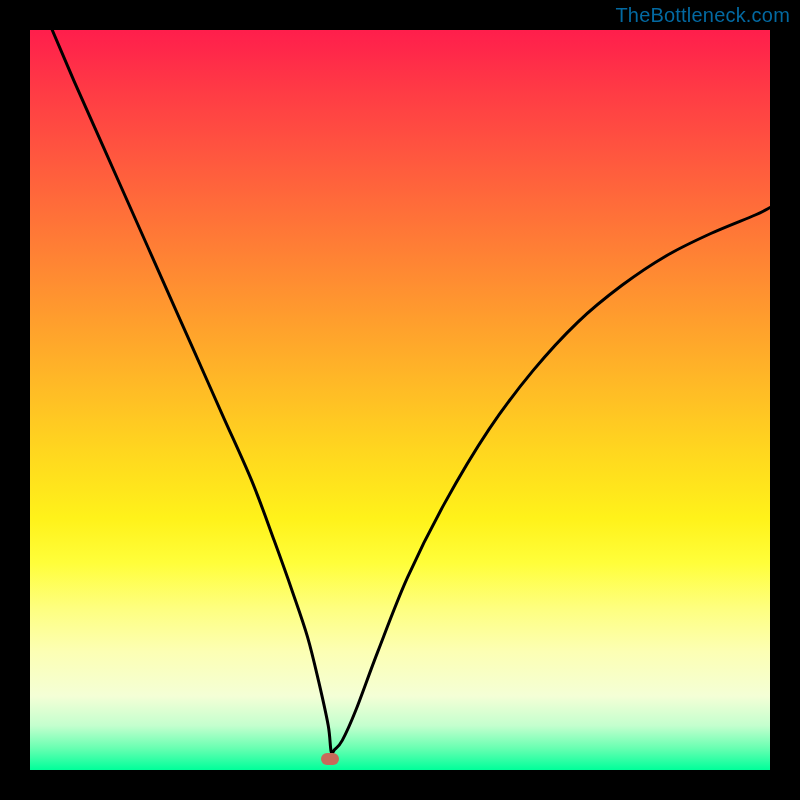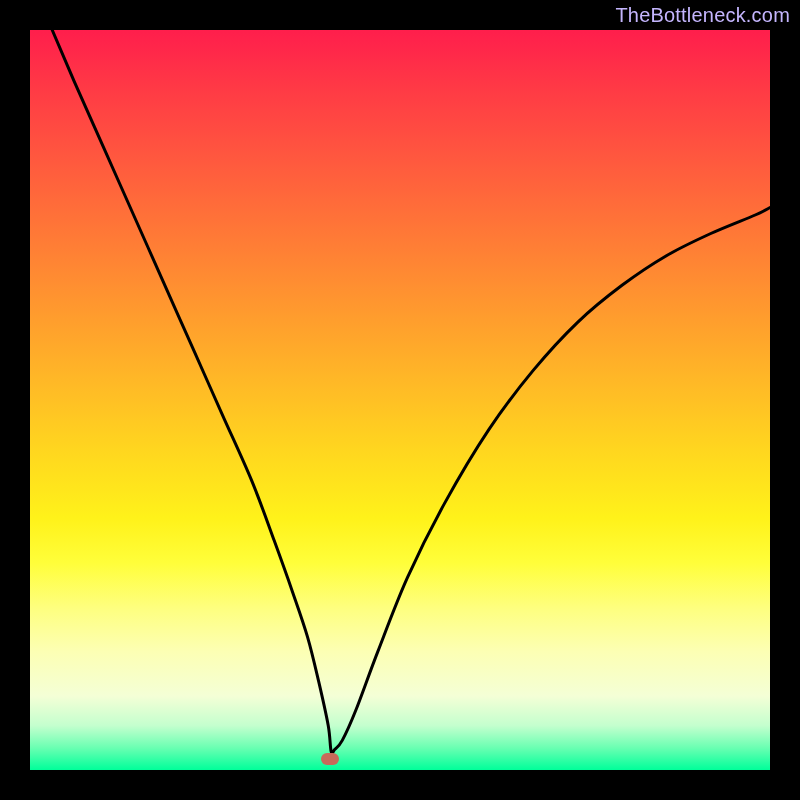--- a/index.html
+++ b/index.html
@@ -64,21 +64,21 @@
     width: 18px;
     height: 12px;
     border-radius: 6px / 6px;
     background: #c86a5a;
     transform: translate(-50%, -50%);
   }
   .watermark {
     position: absolute;
     top: 4px;
     right: 10px;
-    color: #c4b5fd;
+    color: #0369a1;
     font-size: 20px;
     letter-spacing: 0.2px;
     font-weight: 500;
   }
 </style>
 </head>
 <body>
 
 <div class="frame">
   <div class="watermark">TheBottleneck.com</div>

